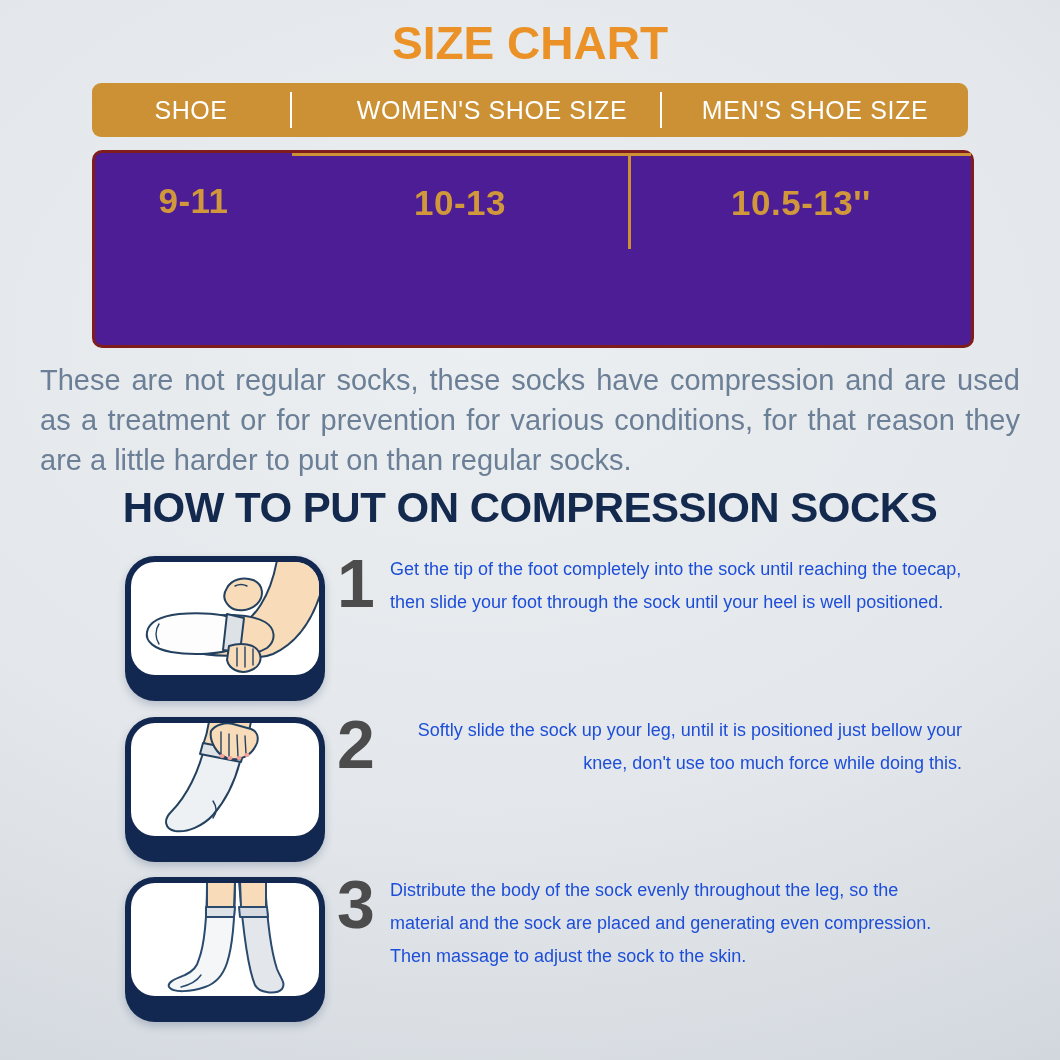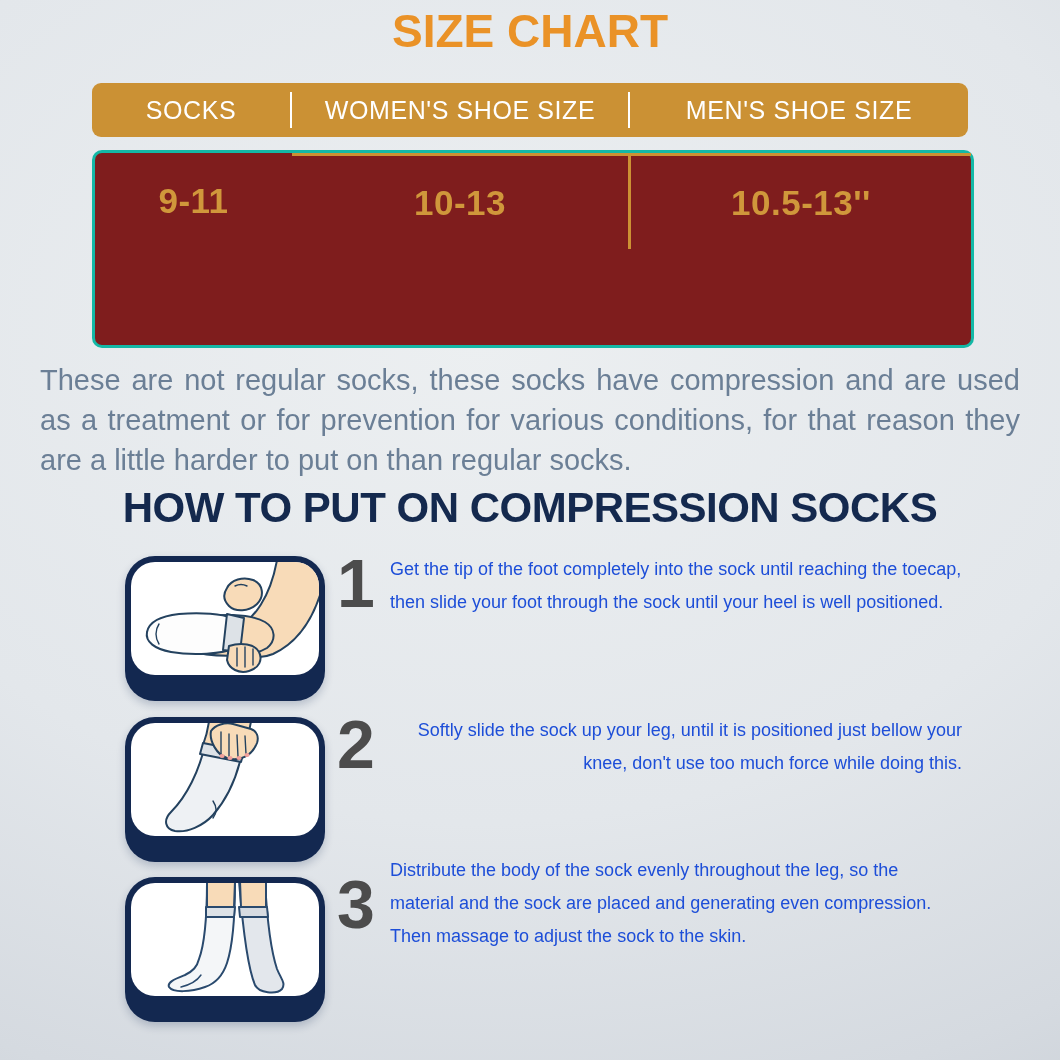--- a/index.html
+++ b/index.html
@@ -5,43 +5,43 @@
   html, body { margin: 0; padding: 0; }
   body {
     width: 1060px; height: 1060px; position: relative; overflow: hidden;
     font-family: "Liberation Sans", sans-serif;
     background:
       radial-gradient(ellipse 130% 95% at 45% 32%, #eceff1 0%, #e3e7eb 48%, #d5dae0 78%, #c6ccd4 100%);
   }
 
   
   .main-title {
-    position: absolute; top: 4px; left: 0; right: 0;
+    position: absolute; top: 16px; left: 0; right: 0;
     text-align: center; font-size: 46px; font-weight: bold;
     color: #ea9227; letter-spacing: 0px;
   }
 
   
   .chart-head {
     position: absolute; left: 92px; top: 83px; width: 876px; height: 54px;
     background: #cb9134; border-radius: 9px;
     display: flex; align-items: center; color: #ffffff;
   }
   .chart-head .th {
     text-align: center; font-size: 25px; font-weight: 400; letter-spacing: 0.6px;
   }
   .th.c1 { width: 198px; }
-  .th.c2 { width: 336px; }
+  .th.c2 { width: 336px; margin-left: 32px; }
   .th.c3 { flex: 1; }
   .head-divider { width: 2px; height: 36px; background: #ffffff; }
 
   
   .chart-body {
     position: absolute; left: 92px; top: 150px; width: 876px; height: 192px;
-    background: #7f1d1d; border: 3px solid #14b8a6; border-radius: 10px;
+    background: #4c1d95; border: 3px solid #7f1d1d; border-radius: 10px;
     display: grid; grid-template-columns: 197px 336px 1fr; grid-template-rows: 1fr 1fr;
   }
   .td {
     display: flex; align-items: center; justify-content: center;
     font-size: 35px; font-weight: bold; color: #d0973b; letter-spacing: 0.5px;
   }
   .td.bl { border-left: 3px solid #cc9134; }
   .td.bt { border-top: 3px solid #cc9134; }
 
   
@@ -74,29 +74,29 @@
   .step-number {
     position: absolute; left: 337px; font-size: 68px; font-weight: bold;
     color: #4c4c4c; line-height: 0.95;
   }
   .n1 { top: 551px; } .n2 { top: 712px; } .n3 { top: 872px; }
 
   .step-text {
     position: absolute; left: 390px; width: 572px;
     font-size: 18px; line-height: 33px; color: #1d4ed8;
   }
-  .t1 { top: 553px; } .t2 { top: 714px; text-align: right; } .t3 { top: 854px; }
+  .t1 { top: 553px; } .t2 { top: 714px; text-align: right; } .t3 { top: 874px; }
 </style>
 </head>
 <body>
 
 <div class="main-title">SIZE CHART</div>
 
 <div class="chart-head">
-  <div class="th c1">SOCKS</div>
+  <div class="th c1">SHOE</div>
   <div class="head-divider"></div>
   <div class="th c2">WOMEN'S SHOE SIZE</div>
   <div class="head-divider"></div>
   <div class="th c3">MEN'S SHOE SIZE</div>
 </div>
 
 <div class="chart-body">
   <div class="td">9-11</div>
   <div class="td bt">10-13</div>
   <div class="td bl bt">10.5-13''</div>

